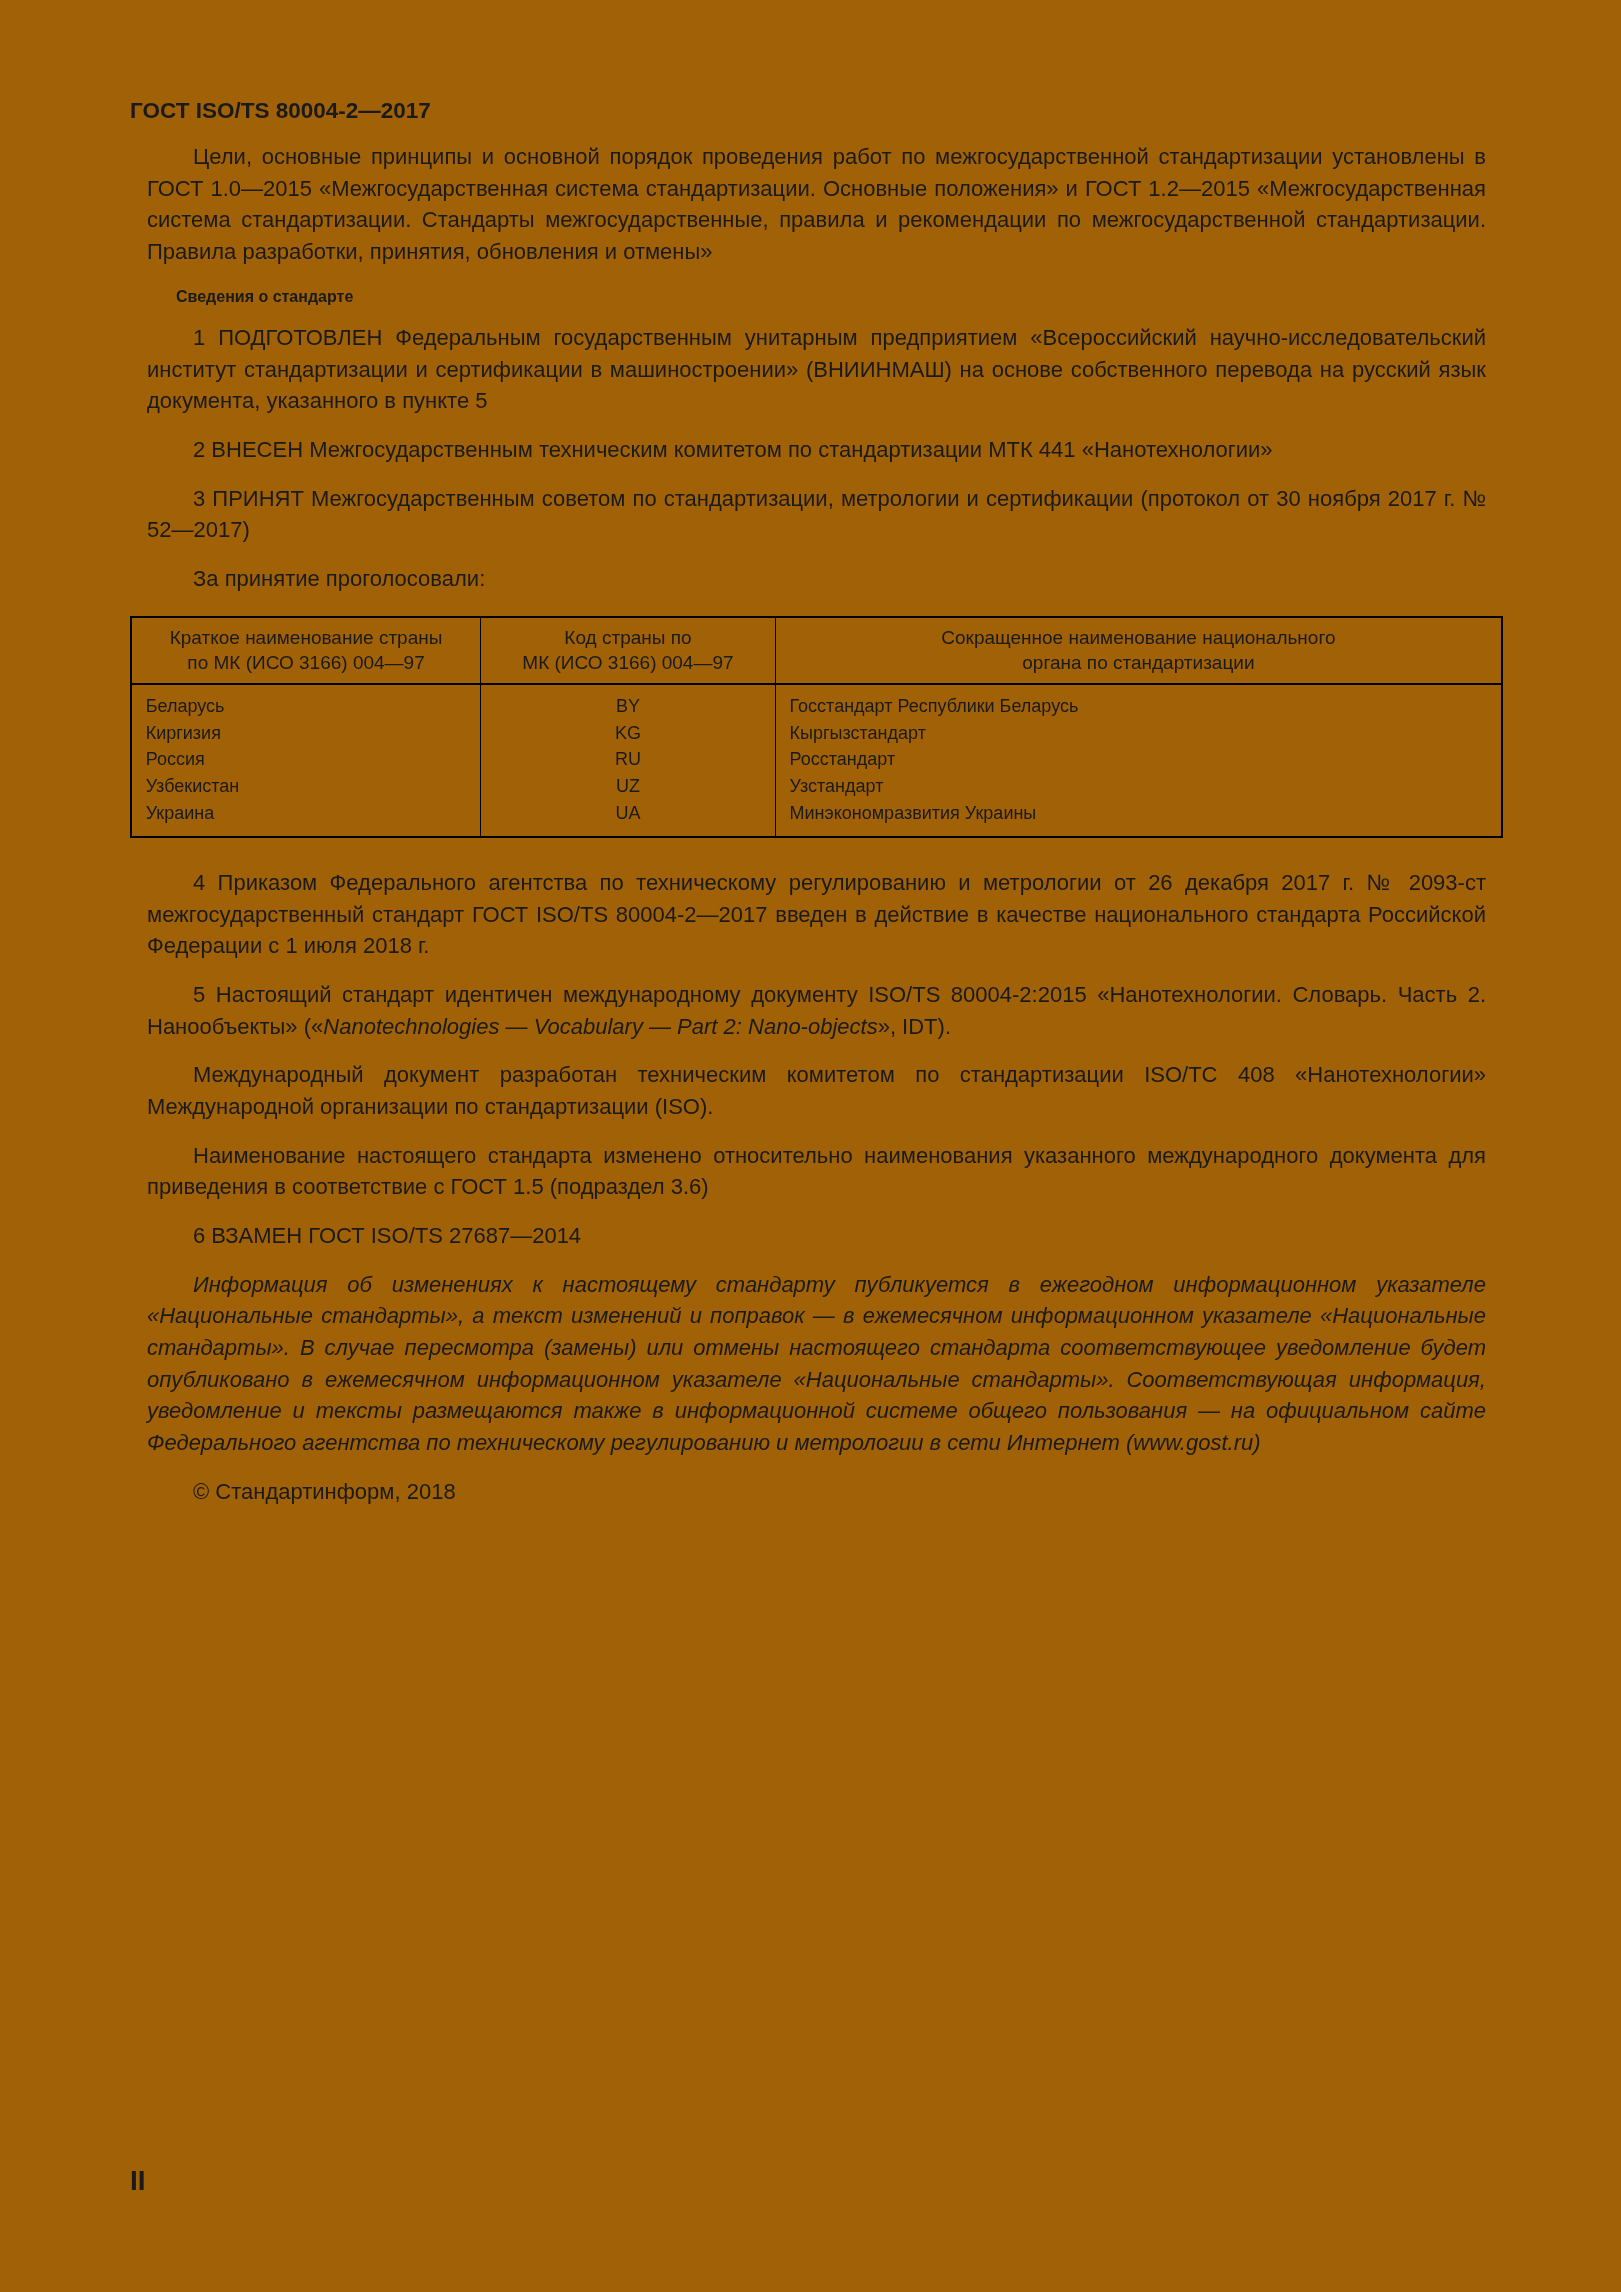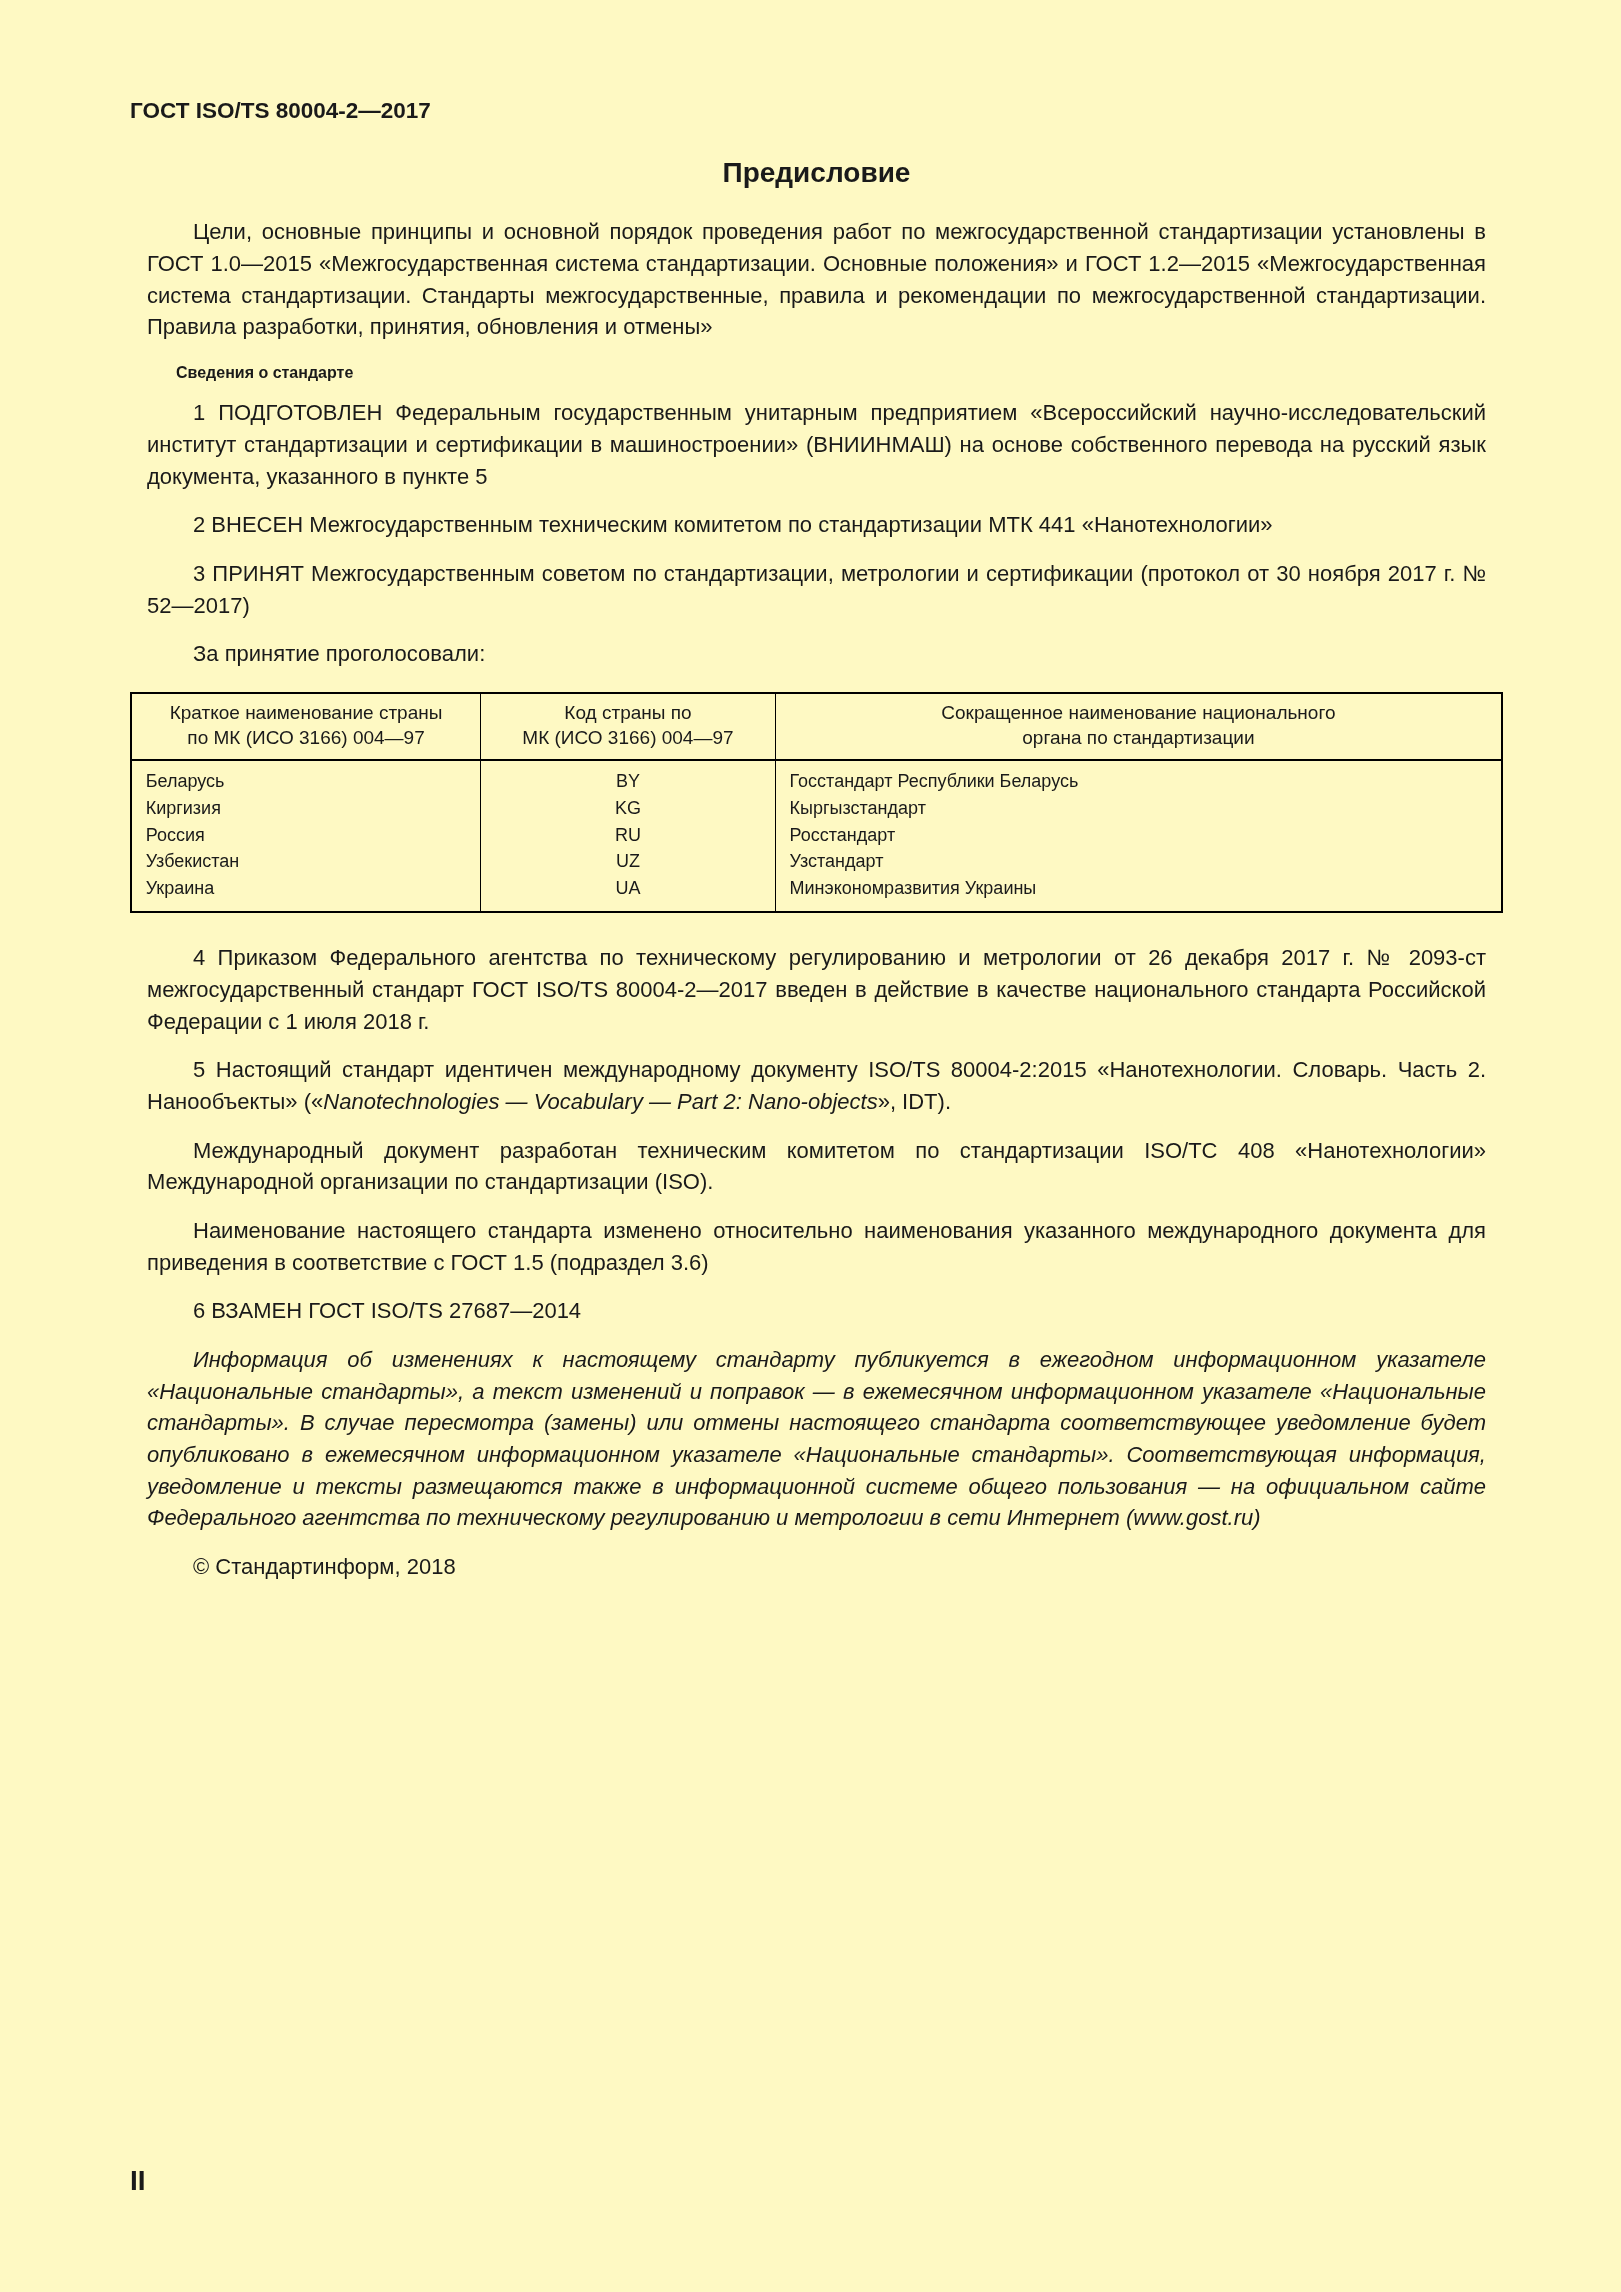--- a/index.html
+++ b/index.html
@@ -5,21 +5,21 @@
   html, body {
     margin: 0;
     padding: 0;
     background: #ffffff;
   }
   .page {
     position: relative;
     width: 1621px;
     height: 2293px;
     box-sizing: border-box;
-    background: #fef9c3;
+    background: #a16207;
     color: #1a1a1a;
     font-family: "Liberation Sans", sans-serif;
     padding: 98px 118px 0 130px;
   }
   .doc-header {
     font-size: 22.5px;
     font-weight: bold;
     margin: 0;
   }
   .doc-title {
@@ -95,21 +95,20 @@
   }
   .ital { font-style: italic; }
 </style>
 </head>
 <body>
 
 <div class="page">
 
   <p class="doc-header">ГОСТ ISO/TS 80004-2—2017</p>
 
-  <h1 class="doc-title">Предисловие</h1>
 
   <p class="body-par">Цели, основные принципы и основной порядок проведения работ по межгосударственной стандартизации установлены в ГОСТ 1.0—2015 «Межгосударственная система стандартизации. Основные положения» и ГОСТ 1.2—2015 «Межгосударственная система стандартизации. Стандарты межгосударственные, правила и рекомендации по межгосударственной стандартизации. Правила разработки, принятия, обновления и отмены»</p>
 
   <p class="section-heading">Сведения о стандарте</p>
 
   <p class="body-par spaced">1 ПОДГОТОВЛЕН Федеральным государственным унитарным предприятием «Всероссийский научно-исследовательский институт стандартизации и сертификации в машиностроении» (ВНИИНМАШ) на основе собственного перевода на русский язык документа, указанного в пункте 5</p>
 
   <p class="body-par spaced">2 ВНЕСЕН Межгосударственным техническим комитетом по стандартизации МТК 441 «Нанотехнологии»</p>
 
   <p class="body-par spaced">3 ПРИНЯТ Межгосударственным советом по стандартизации, метрологии и сертификации (протокол от 30 ноября 2017 г. № 52—2017)</p>

